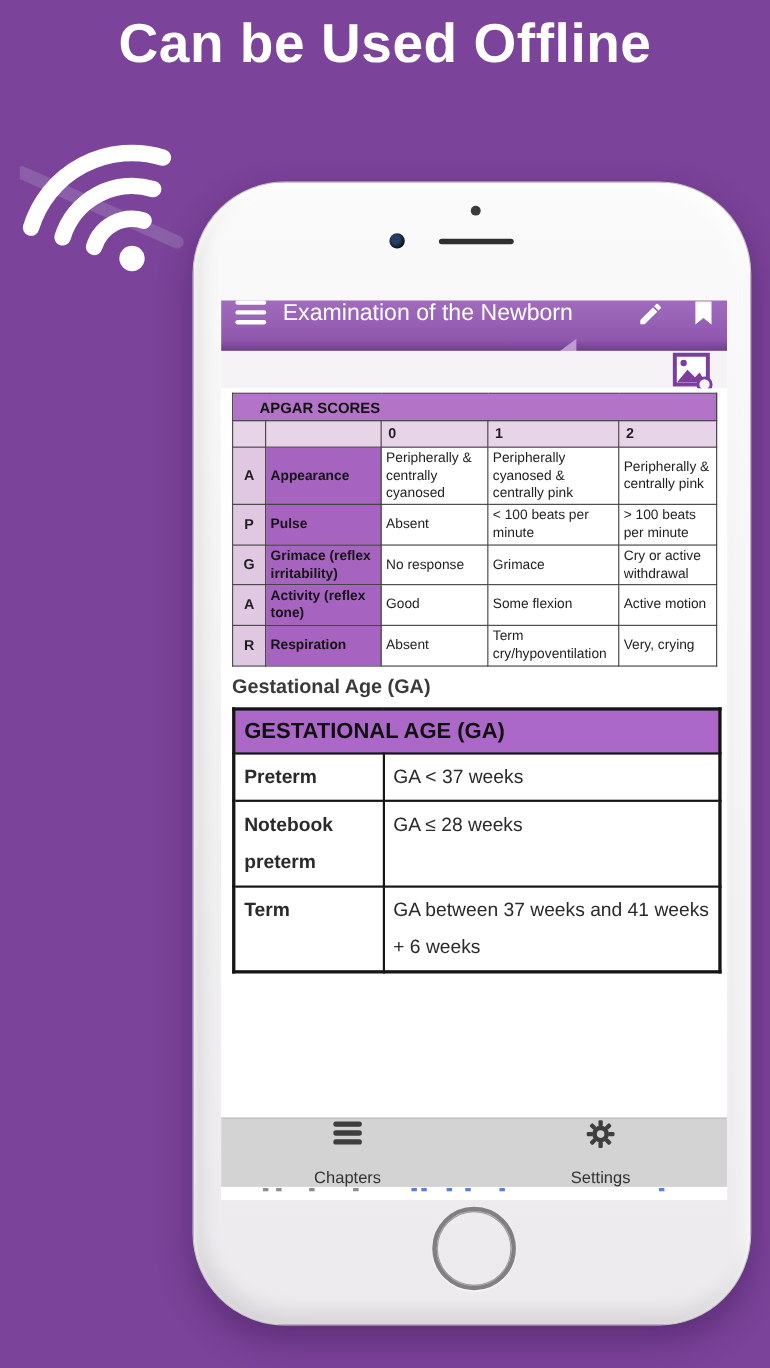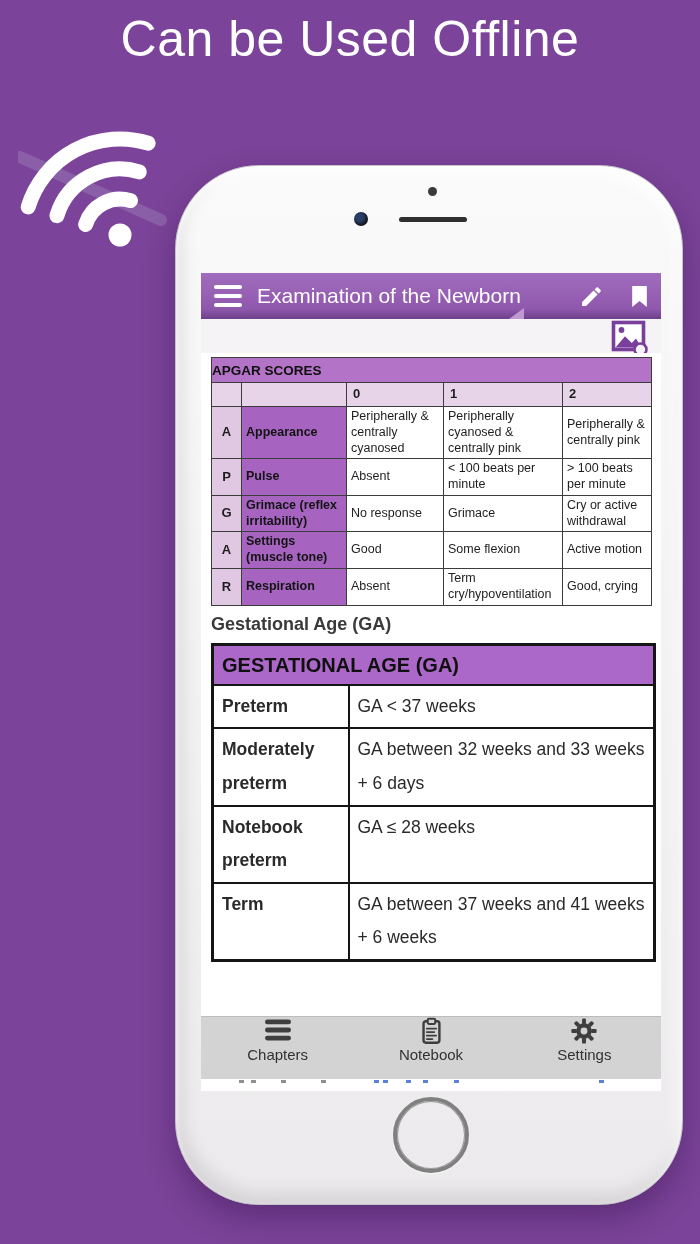--- a/index.html
+++ b/index.html
@@ -7,21 +7,21 @@
   body {
     position:relative; overflow:hidden;
     background:#7b4399;
     font-family:"Liberation Sans", sans-serif;
   }
 
   
   .banner-title {
     position:absolute; top:10px; left:0; width:100%;
     text-align:center; color:#ffffff;
-    font-size:50px; font-weight:400; letter-spacing:0.5px;
+    font-size:50px; font-weight:700; letter-spacing:0.5px;
   }
 
   
   .wifi-off { position:absolute; left:18px; top:112px; }
 
   
   .phone {
     position:absolute; left:175px; top:165px; width:508px; height:1040px;
     background:linear-gradient(180deg,#fbfafb 0%,#f2f1f2 55%,#eceaec 100%);
     border:1px solid #c6c2c9; border-radius:84px;
@@ -40,63 +40,63 @@
   
   .screen {
     position:absolute; left:25px; top:107px; width:460px; height:818px;
     background:#ffffff; overflow:hidden;
   }
 
   
   .app-header {
     position:absolute; top:0; left:0; right:0; height:46px;
     background:linear-gradient(180deg,#a16cbd 0%, #8f58ad 78%, #6d3f8a 100%);
-    display:flex; align-items:center; padding:0 13px;
+    display:flex; align-items:flex-start; padding:0 13px;
   }
   .app-header .menu-btn { width:28px; height:22px; display:flex; flex-direction:column; justify-content:space-between; cursor:pointer; }
   .app-header .menu-btn span { display:block; width:28px; height:4px; border-radius:2px; background:#ffffff; }
   .app-title { color:#ffffff; font-size:21px; margin-left:15px; flex:1 1 auto; white-space:nowrap; }
   .hdr-icon { flex:0 0 auto; }
   .hdr-icon.edit { margin-right:27px; }
   .header-notch { position:absolute; bottom:0; left:308px; width:0; height:0;
     border-left:15px solid transparent; border-bottom:11px solid #bf99d1; }
 
   
   .substrip { position:absolute; top:46px; left:0; right:0; height:34px; background:#f5f3f6; }
   .substrip svg { position:absolute; right:11px; top:1px; }
 
   
   .content { position:absolute; top:80px; left:0; right:0; bottom:0; background:#ffffff; }
 
   
   table { border-collapse:collapse; table-layout:fixed; }
   .apgar-table { margin:4px 0 0 10px; width:440px; font-size:12.5px; color:#1e1e1e; }
   .apgar-table td, .apgar-table th { border:1.5px solid #3c3c3c; vertical-align:middle; padding:2px 4px; line-height:1.26; }
-  .apgar-table .t-title { background:#b373c7; font-weight:bold; font-size:13.5px; height:25px; text-align:left; padding-left:0; color:#101010; }
+  .apgar-table .t-title { background:#b373c7; font-weight:bold; font-size:13.5px; height:25px; text-align:left; padding-left:24px; color:#101010; }
   .apgar-table .t-sub { background:#e8d4e9; font-weight:600; font-size:13px; height:24px; text-align:left; padding-left:6px; }
   .apgar-table .t-letter { background:#e0c7e2; font-weight:bold; font-size:13px; text-align:center; }
   .apgar-table .t-label { background:#a664c0; font-weight:bold; color:#141414; }
   .apgar-table .t-val { background:#ffffff; }
   .r-a { height:51px; } .r-p { height:35px; } .r-g { height:35px; } .r-a2 { height:35px; } .r-r { height:37px; }
 
   
   .section-heading { margin:8px 0 8px 10px; font-size:18px; font-weight:bold; color:#3a3a3a; }
 
   
   .ga-table { margin-left:10px; width:442px; font-size:17.5px; color:#2a2a2a; border:3px solid #151515; }
   .ga-table td, .ga-table th { border:2px solid #151515; vertical-align:top; padding:4px 8px; line-height:1.92; text-align:left; }
   .ga-table .g-title { background:#ab68c8; font-weight:bold; font-size:20px; color:#101010; height:36px; line-height:1.5; }
   .ga-table .g-term { font-weight:bold; width:136px;margin-left:19px; }
   .gr-0 { height:40px; } .gr-1 { height:68px; } .gr-2 { height:68px; }
   .gr-3 { height:36px; } .gr-4 { height:67px; } .gr-5 { height:70px; }
 
   
   .navbar { position:absolute; top:743px; left:0; right:0; height:63px; background:#d3d3d3;
     border-top:1px solid #bdbdbd; display:flex; z-index:6; }
-  .nav-item { flex:1 1 25%; display:flex; flex-direction:column; align-items:center; justify-content:flex-start; cursor:pointer; }
+  .nav-item { flex:1 1 25%; display:flex; flex-direction:column; align-items:center; justify-content:space-between; cursor:pointer; }
   .nav-item svg { display:block; }
   .nav-label { font-size:15px; color:#333333; margin-top:1px; }
 
   
   .clip-strip { position:absolute; top:806px; left:0; right:0; height:6px; background:#ffffff; z-index:5; }
   .clip-strip i { position:absolute; top:1px; width:5px; height:3px; display:block; }
   .m-gray { background:#8f8f8f; } .m-blue { background:#5b82d6; }
 </style>
 </head>
 <body>
@@ -186,54 +186,50 @@
         </tr>
         <tr class="r-g">
           <td class="t-letter">G</td>
           <td class="t-label">Grimace (reflex irritability)</td>
           <td class="t-val">No response</td>
           <td class="t-val">Grimace</td>
           <td class="t-val">Cry or active withdrawal</td>
         </tr>
         <tr class="r-a2">
           <td class="t-letter">A</td>
-          <td class="t-label">Settings (muscle tone)</td>
+          <td class="t-label">Activity (reflex tone)</td>
           <td class="t-val">Good</td>
           <td class="t-val">Some flexion</td>
           <td class="t-val">Active motion</td>
         </tr>
         <tr class="r-r">
           <td class="t-letter">R</td>
           <td class="t-label">Respiration</td>
           <td class="t-val">Absent</td>
           <td class="t-val">Term cry/hypoventilation</td>
-          <td class="t-val">Good, crying</td>
+          <td class="t-val">Very, crying</td>
         </tr>
       </tbody>
         </table>
 
       <div class="section-heading">Gestational Age (GA)</div>
 
       <table class="ga-table">
         <colgroup>
             <col style="width:136px">
             <col style="width:306px">
           </colgroup>
         <tbody>
             <tr>
               <td class="g-title" colspan="2">GESTATIONAL AGE (GA)</td>
             </tr>
         <tr class="gr-0">
           <td class="g-term">Preterm</td>
           <td class="g-def">GA &lt; 37 weeks</td>
         </tr>
-        <tr class="gr-2">
-          <td class="g-term">Moderately preterm</td>
-          <td class="g-def">GA between 32 weeks and 33 weeks + 6 days</td>
-        </tr>
         <tr class="gr-4">
           <td class="g-term">Notebook preterm</td>
           <td class="g-def">GA ≤ 28 weeks</td>
         </tr>
         <tr class="gr-5">
           <td class="g-term">Term</td>
           <td class="g-def">GA between 37 weeks and 41 weeks + 6 weeks</td>
         </tr>
       </tbody>
         </table>
@@ -255,33 +251,20 @@
     <div class="navbar">
       <div class="nav-item">
         <svg width="30" height="28" viewBox="0 0 30 28">
           <g fill="#3e3e3e">
             <rect x="2" y="2.5" width="26" height="4.8" rx="2.4"></rect>
             <rect x="2" y="10.6" width="26" height="4.8" rx="2.4"></rect>
             <rect x="2" y="18.7" width="26" height="4.8" rx="2.4"></rect>
           </g>
         </svg>
         <div class="nav-label">Chapters</div>
-      </div>
-      <div class="nav-item">
-        <svg width="30" height="28" viewBox="0 0 30 30">
-          <rect x="7" y="4.5" width="17" height="23" rx="2.5" fill="none" stroke="#3e3e3e" stroke-width="2.6"></rect>
-          <rect x="11.5" y="1.8" width="8" height="5.6" rx="1.2" fill="#d3d3d3" stroke="#3e3e3e" stroke-width="2.2"></rect>
-          <g stroke="#3e3e3e" stroke-width="1.9" stroke-linecap="round">
-            <line x1="10.5" y1="12.5" x2="20.5" y2="12.5"></line>
-            <line x1="10.5" y1="16.2" x2="18.5" y2="16.2"></line>
-            <line x1="10.5" y1="19.9" x2="20.5" y2="19.9"></line>
-            <line x1="10.5" y1="23.6" x2="16.5" y2="23.6"></line>
-          </g>
-        </svg>
-        <div class="nav-label">Notebook</div>
       </div>
       <div class="nav-item">
         <svg width="30" height="28" viewBox="0 0 30 30">
           <g fill="#3e3e3e">
             <circle cx="15" cy="15" r="8.2"></circle>
             <rect x="12.9" y="1.5" width="4.2" height="6" rx="1.3"></rect>
             <rect x="12.9" y="1.5" width="4.2" height="6" rx="1.3" transform="rotate(45 15 15)"></rect>
             <rect x="12.9" y="1.5" width="4.2" height="6" rx="1.3" transform="rotate(90 15 15)"></rect>
             <rect x="12.9" y="1.5" width="4.2" height="6" rx="1.3" transform="rotate(135 15 15)"></rect>
             <rect x="12.9" y="1.5" width="4.2" height="6" rx="1.3" transform="rotate(180 15 15)"></rect>

